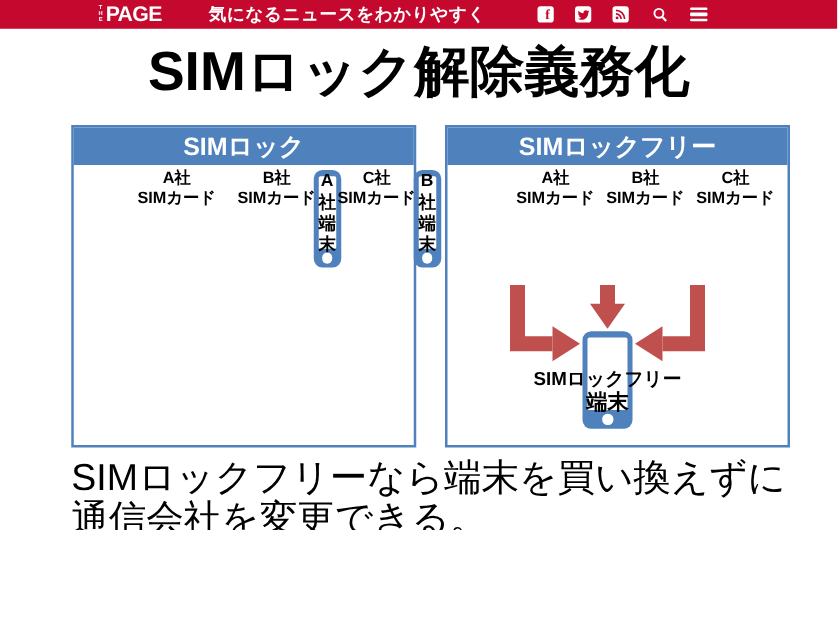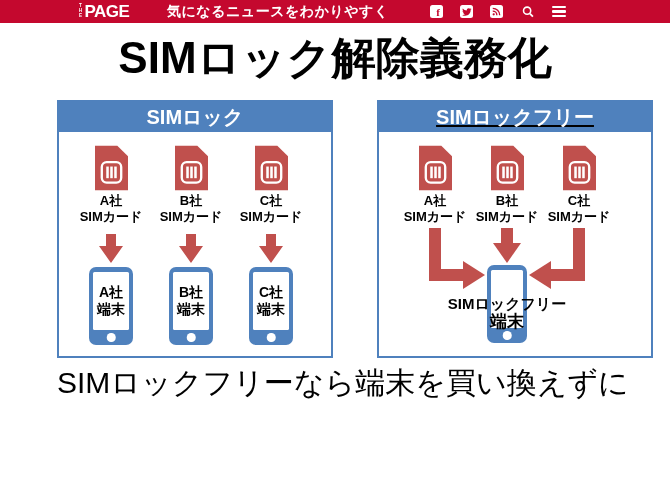--- a/index.html
+++ b/index.html
@@ -40,28 +40,28 @@
   .main-title{
     position:absolute;left:0;top:33px;width:670px;text-align:center;
     font-size:44px;font-weight:bold;letter-spacing:0px;line-height:1.15;
   }
   
   .panel{
     position:absolute;top:100px;width:276px;height:258px;box-sizing:border-box;
     border:2px solid var(--panel-blue,#4f81bd);background:#fff;
   }
   .panel-left{left:57px;}
-  .panel-right{left:377px;text-decoration:underline;}
+  .panel-right{left:356px;}
   .panel-header{
     height:30px;background:var(--panel-blue,#4f81bd);color:#fff;
     display:flex;align-items:center;justify-content:center;
     font-size:20px;font-weight:bold;
   }
   .panel-body{position:relative;width:272px;height:224px;}
-  .col{position:absolute;top:0;width:80px;display:flex;flex-direction:column;align-items:center;}
+  .col{position:absolute;top:0;width:80px;display:flex;flex-direction:row;gap:39px;}
   .sim-svg{margin-top:13px;display:block;}
   .sim-label{margin-top:2px;font-size:13px;font-weight:bold;line-height:15.5px;text-align:center;white-space:nowrap;}
   .down-arrow{margin-top:10px;display:block;}
   
   .phone{
     position:relative;width:44px;height:78px;margin-top:4px;box-sizing:border-box;
     background:var(--panel-blue,#4f81bd);border-radius:7px;padding:5px 4px 15px 4px;
   }
   .phone .screen{
     width:100%;height:100%;background:#fff;border-radius:1.5px;
@@ -270,15 +270,16 @@
       <div class="free-phone-label">
         <span class="l1">SIMロックフリー</span>
         <span class="l2">端末</span>
       </div>
 
     </div>
   </div>
 
   <div class="caption">
     <div>SIMロックフリーなら端末を買い換えずに</div>
+    <div>通信会社を変更できる。</div>
   </div>
 
 </div>
 
 </body></html>

